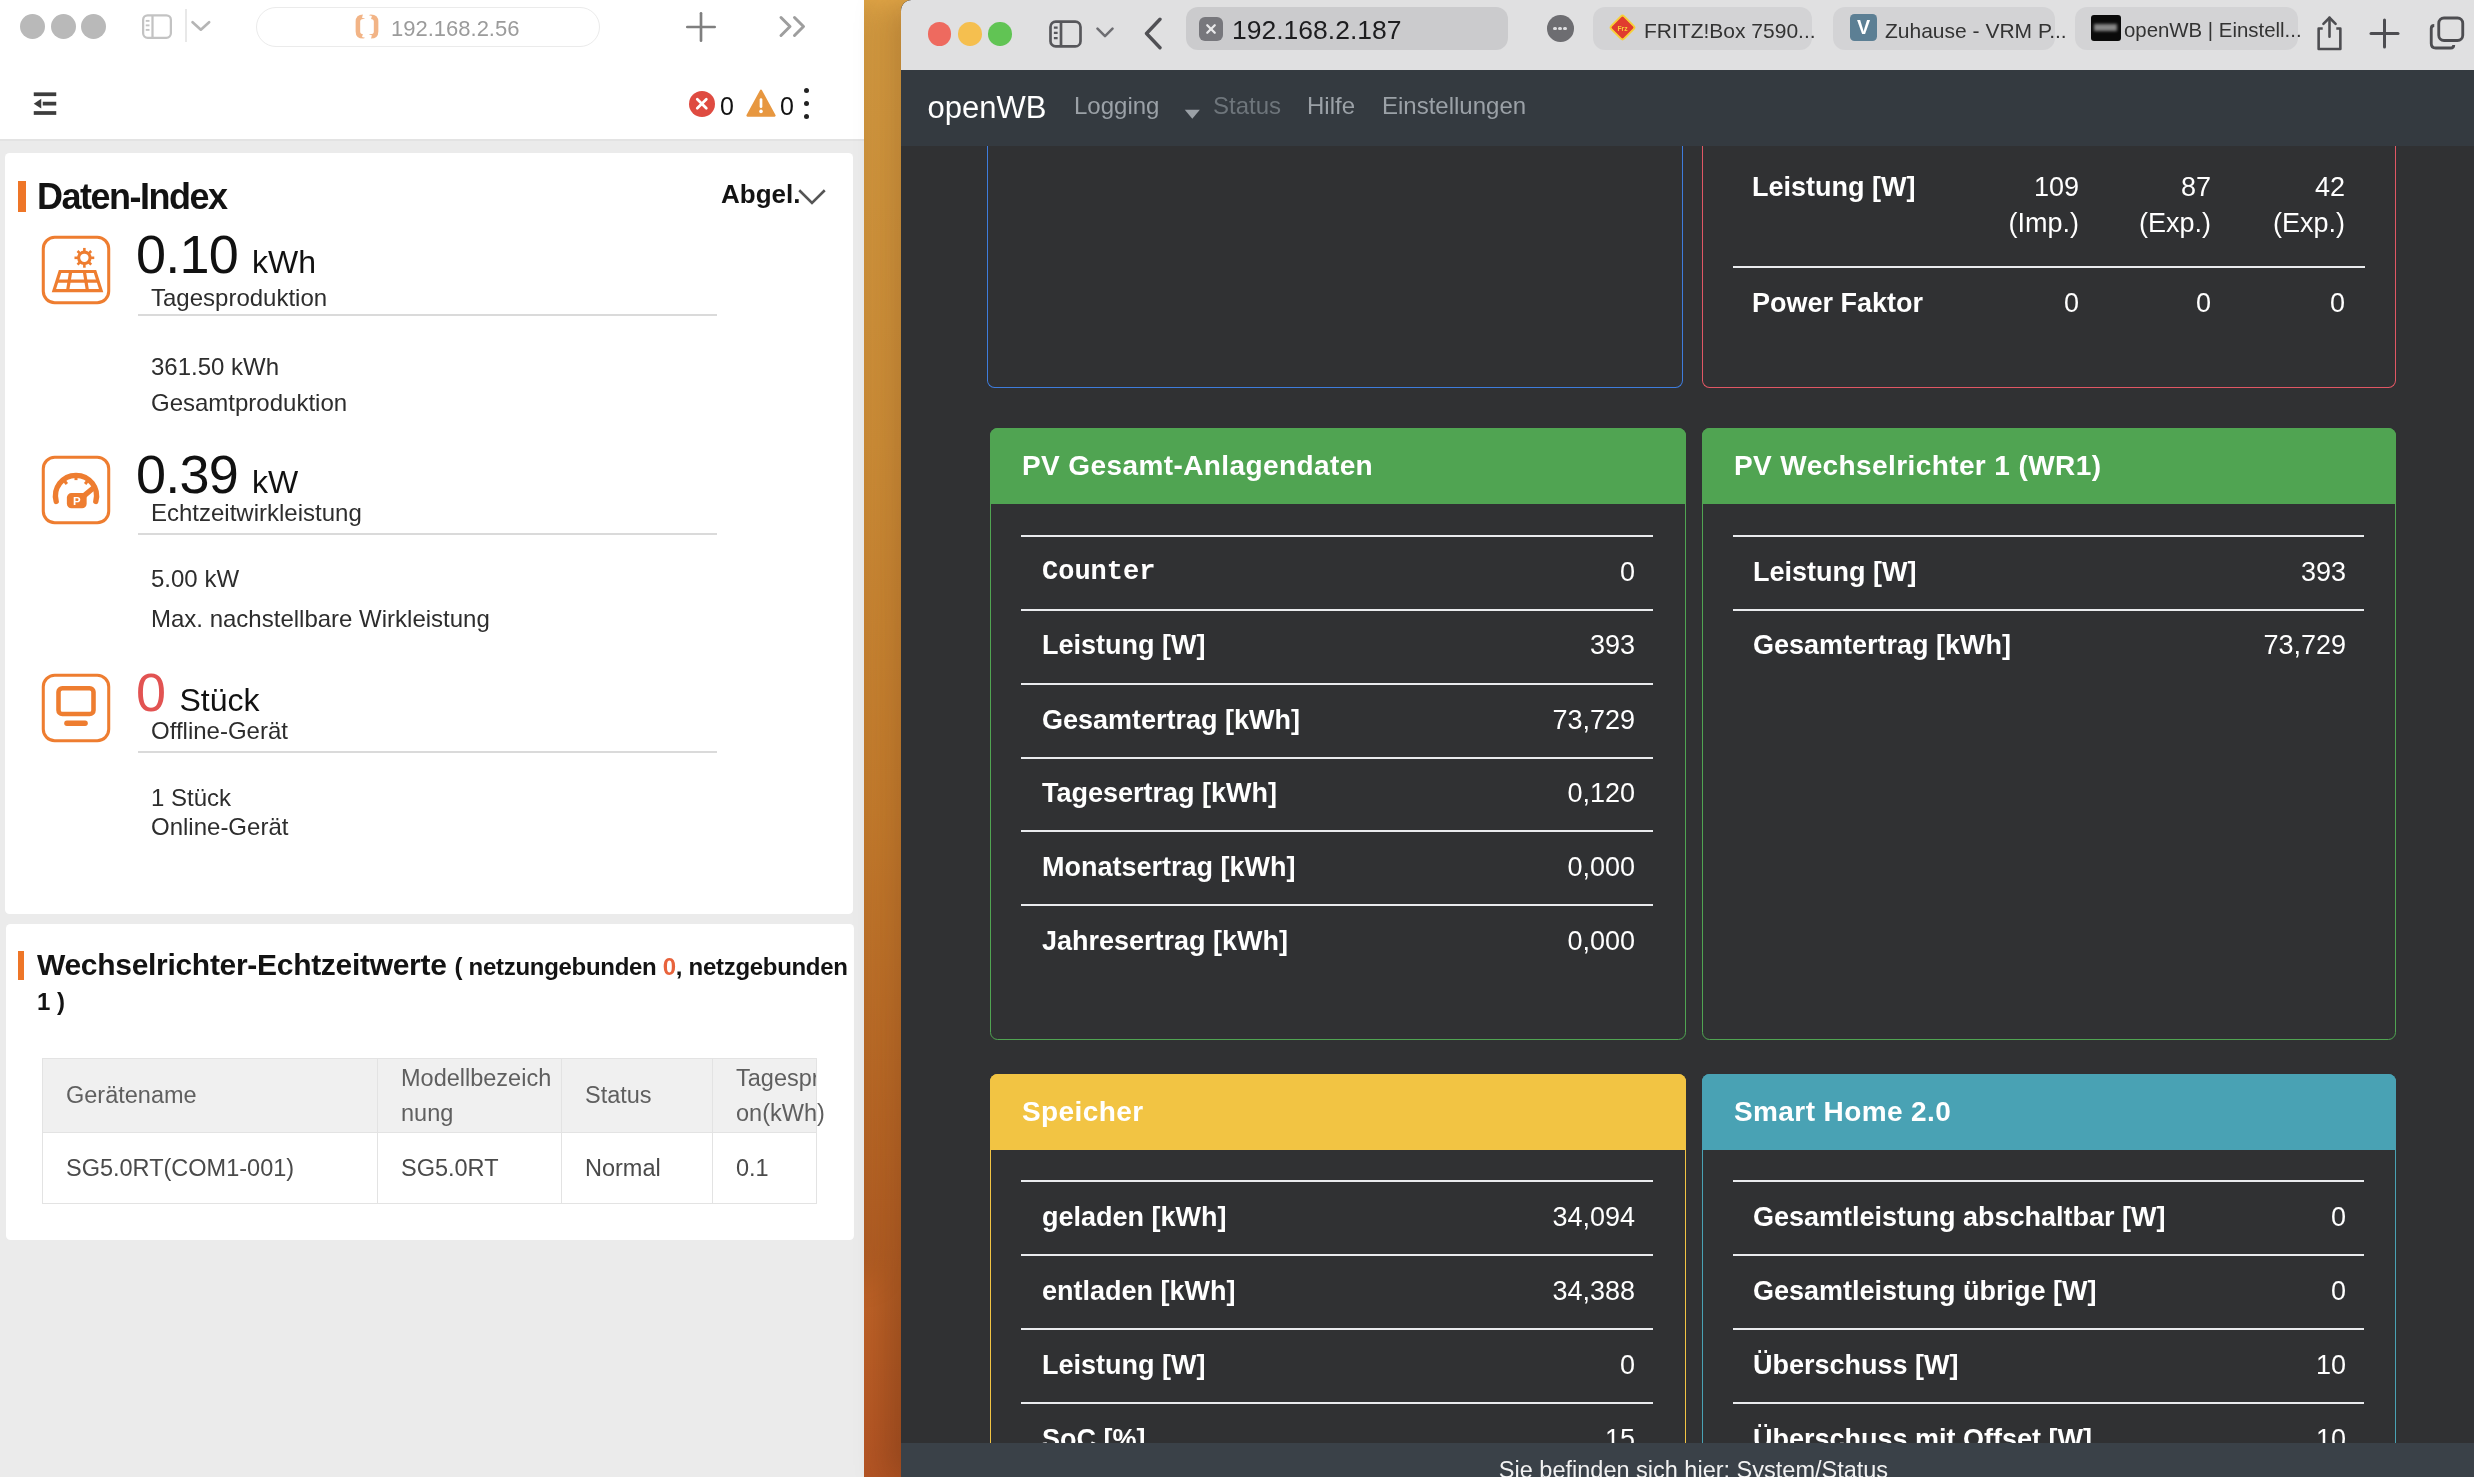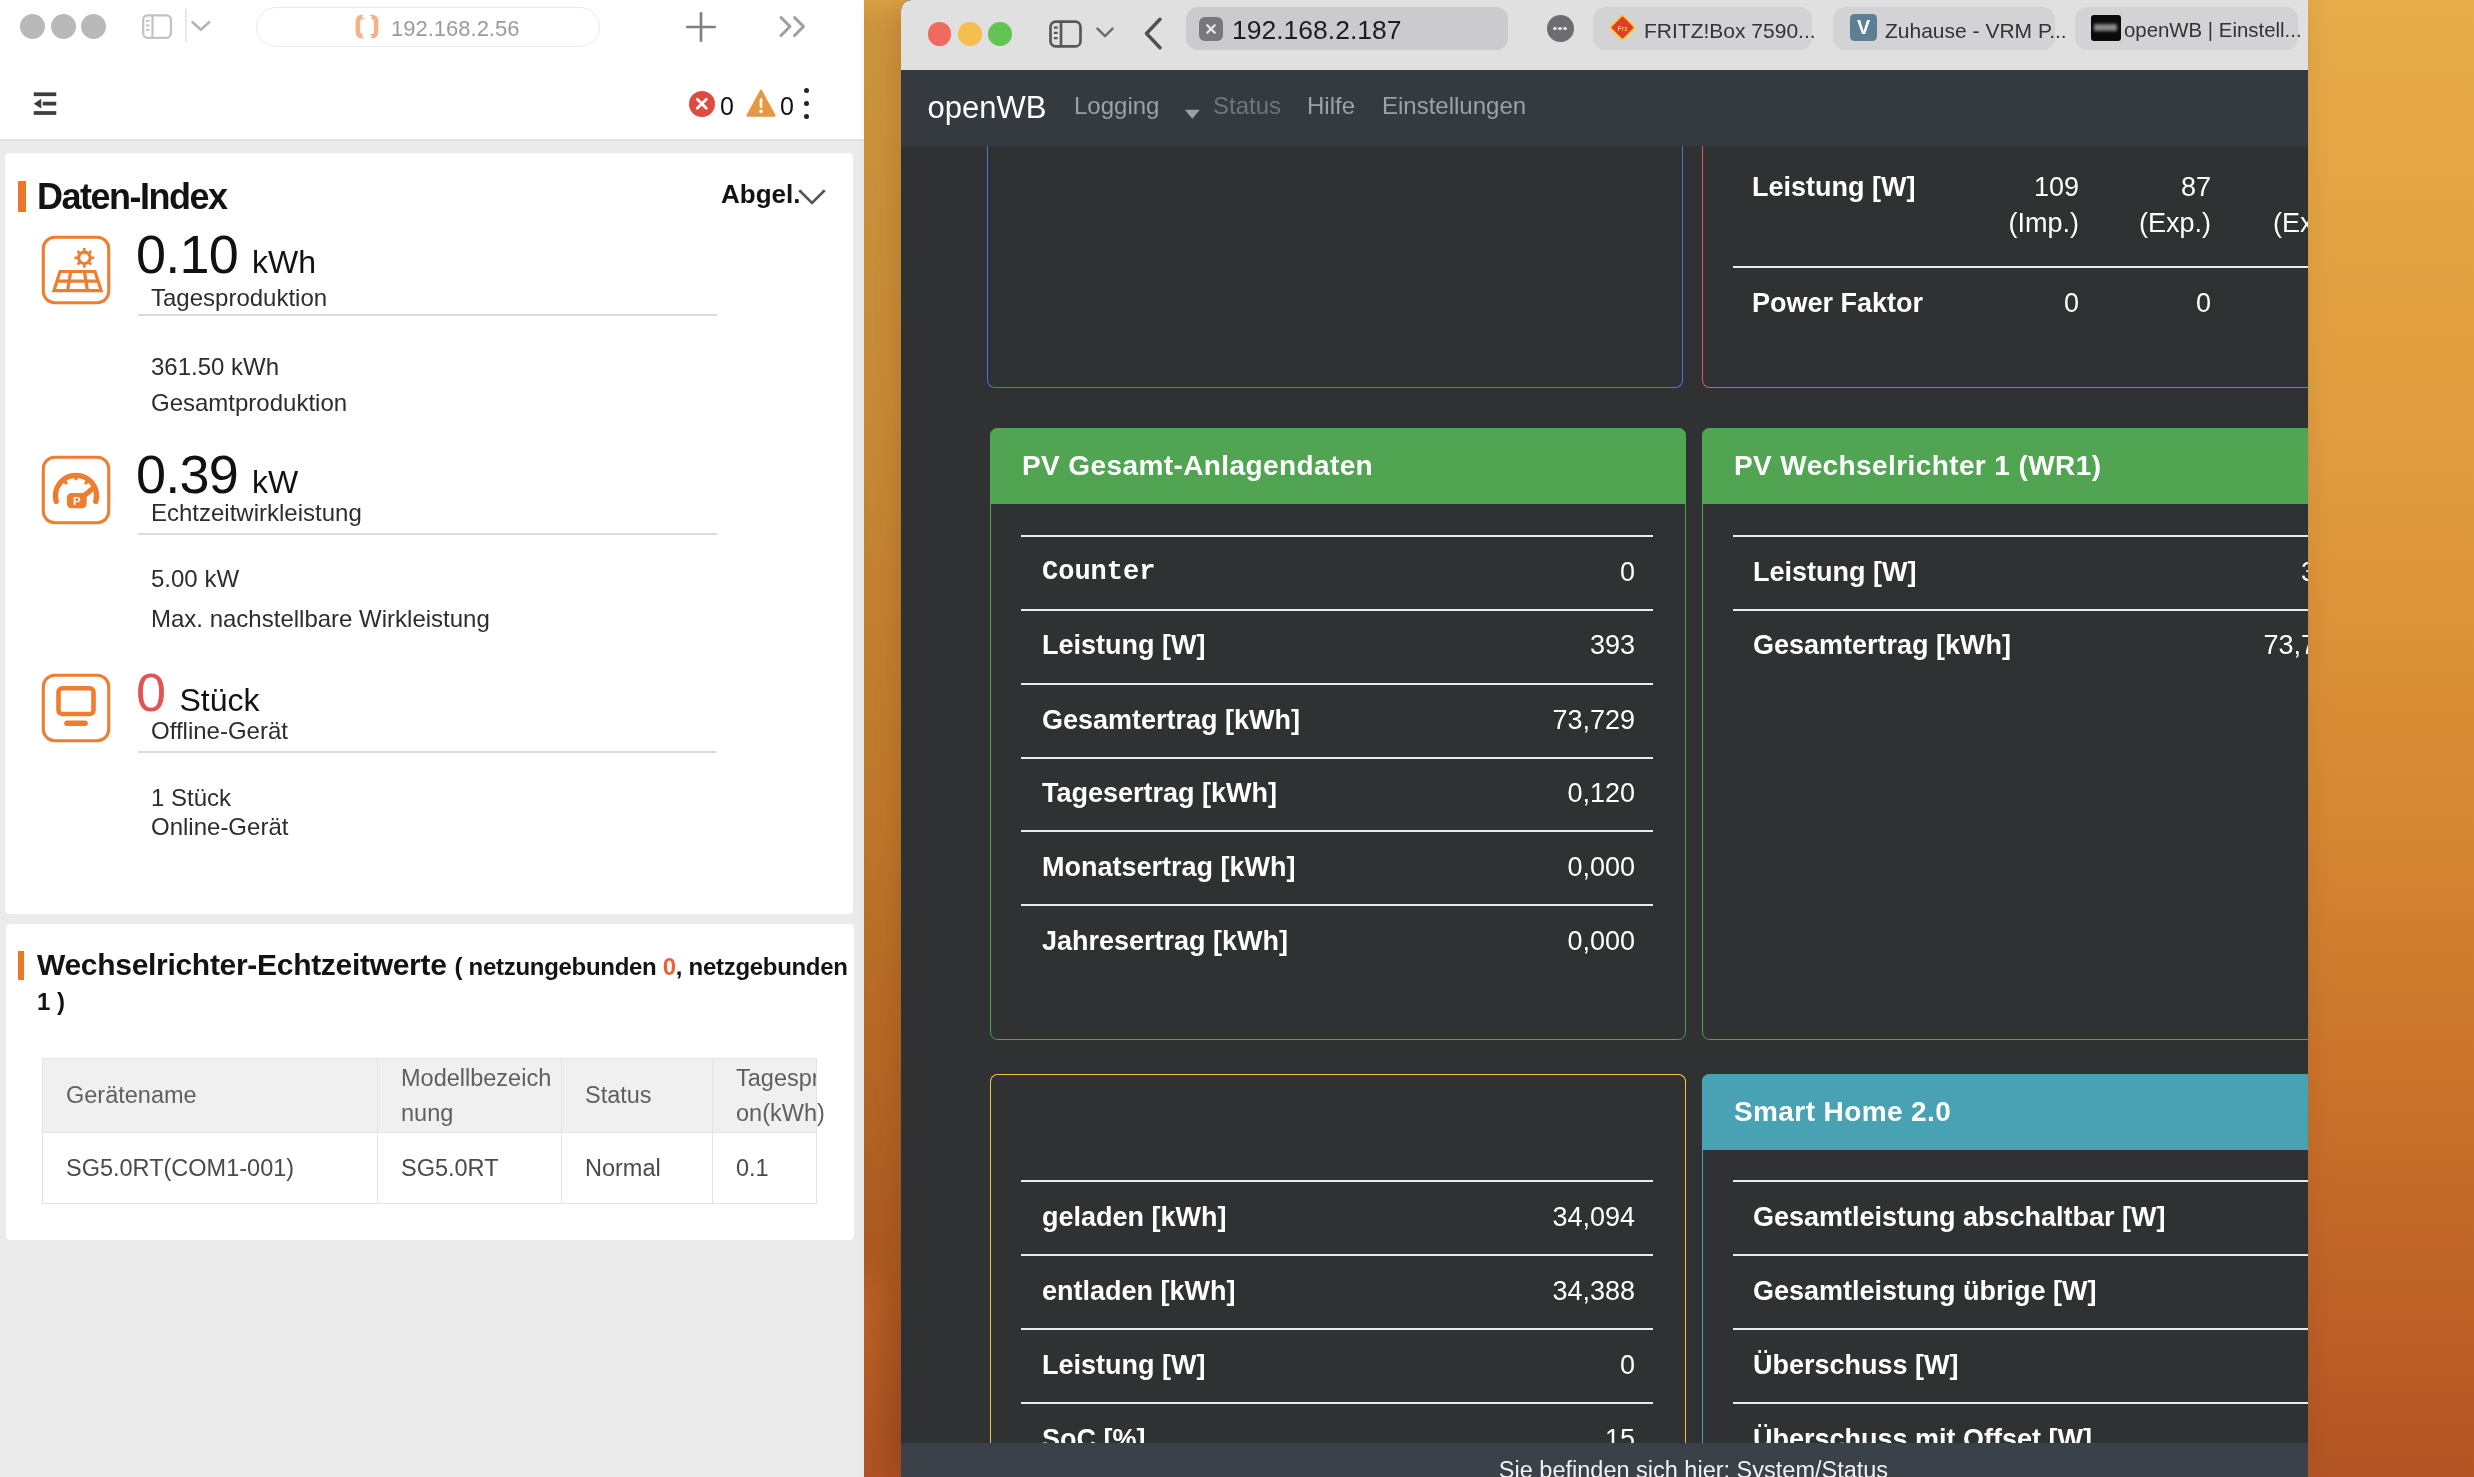--- a/index.html
+++ b/index.html
@@ -12,21 +12,21 @@
 #lw .dot { position:absolute; width:25px; height:25px; border-radius:50%; background:#b9b9b9; top:13.6px; }
 #lpage { position:absolute; left:0; top:141px; width:864px; height:1337px; background:#ebebeb; }
 .lcard { position:absolute; background:#fff; border-radius:4.5px; }
 .obar { position:absolute; width:7.6px; background:#ee7628; }
 .sep { position:absolute; height:1.5px; background:#dadada; }
 .bigval { position:absolute; font-size:54px; color:#111; letter-spacing:-0.8px; }
 .unit { font-size:32px; color:#111; letter-spacing:0; }
 .slabel { position:absolute; font-size:24px; color:#2d2d2d;margin-left:13px; }
 .icbox { position:absolute; width:70px; height:70px; }
 
-#rw { position:absolute; left:901px; top:0; width:1407px; height:1477px; background:#303133; border-radius:10.6px 0 0 0; overflow:hidden; box-shadow:-13.6px 3px 32px rgba(60,30,8,0.28); }
+#rw { position:absolute; left:901px; top:0; width:1573px; height:1477px; background:#303133; border-radius:10.6px 0 0 0; overflow:hidden; box-shadow:-13.6px 3px 32px rgba(60,30,8,0.28); }
 #rtb { position:absolute; left:0; top:0; width:1573px; height:70px; background:#e0e0e1; border-radius:10.6px 0 0 0; }
 #rnav { position:absolute; left:0; top:70px; width:1573px; height:76px; background:#343a40; }
 .pill { position:absolute; top:6.8px; height:43px; border-radius:12px; background:#d3d3d5; }
 .navlink { position:absolute; font-size:24px; color:#9ba1a7; top:22px; }
 .card-b { position:absolute; border:1.5px solid; background:transparent; }
 .chead { position:absolute; height:76px; border-radius:7.6px 7.6px 0 0; }
 .ctitle { font-size:28px; font-weight:bold; color:#fff; line-height:76px; padding-left:32px; letter-spacing:0.4px; }
 .wline { position:absolute; height:1.5px; background:#e9ebee; }
 .tlabel { position:absolute; font-size:27px; font-weight:bold; color:#fff; }
 .tval { position:absolute; font-size:27px; color:#fff; text-align:right; }
@@ -294,20 +294,23 @@
       <div class="ctitle">PV Wechselrichter 1 (WR1)</div>
     </div>
   <div class="wline" style="left:832px;top:535px;width:631px;"></div>
   <div class="tlabel" style="left:852px;top:557px;">Leistung [W]</div>
     <div class="tval" style="left:1014px;top:557px;width:431px;">393</div>
   <div class="wline" style="left:832px;top:609px;width:631px;"></div>
   <div class="tlabel" style="left:852px;top:630px;">Gesamtertrag [kWh]</div>
     <div class="tval" style="left:1014px;top:630px;width:431px;">73,729</div>
 
   <div class="card-b" style="left:89px;top:1074px;width:696px;height:403px;border-color:#f2c443;border-bottom:none;border-radius:7.6px 7.6px 0 0;"></div>
+  <div class="chead" style="left:89px;top:1074px;width:696px;background:#f2c443;">
+      <div class="ctitle">Speicher</div>
+    </div>
   <div class="wline" style="left:120px;top:1180px;width:632px;"></div>
   <div class="tlabel" style="left:141px;top:1202px;">geladen [kWh]</div>
     <div class="tval" style="left:303px;top:1202px;width:431px;">34,094</div>
   <div class="wline" style="left:120px;top:1254px;width:632px;"></div>
   <div class="tlabel" style="left:141px;top:1276px;">entladen [kWh]</div>
     <div class="tval" style="left:303px;top:1276px;width:431px;">34,388</div>
   <div class="wline" style="left:120px;top:1328px;width:632px;"></div>
   <div class="tlabel" style="left:141px;top:1350px;">Leistung [W]</div>
     <div class="tval" style="left:303px;top:1350px;width:431px;">0</div>
   <div class="wline" style="left:120px;top:1402px;width:632px;"></div>

